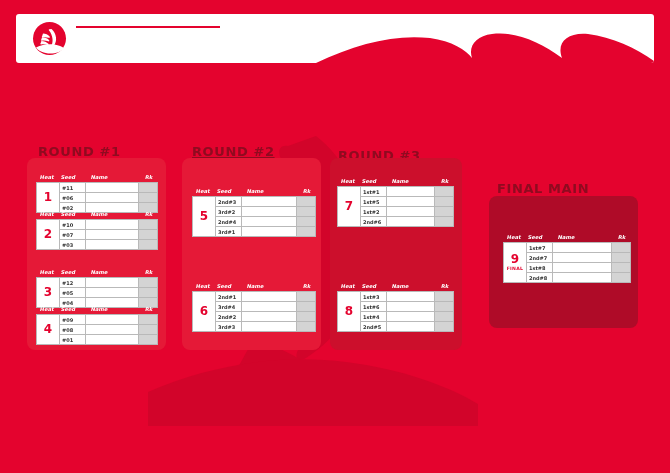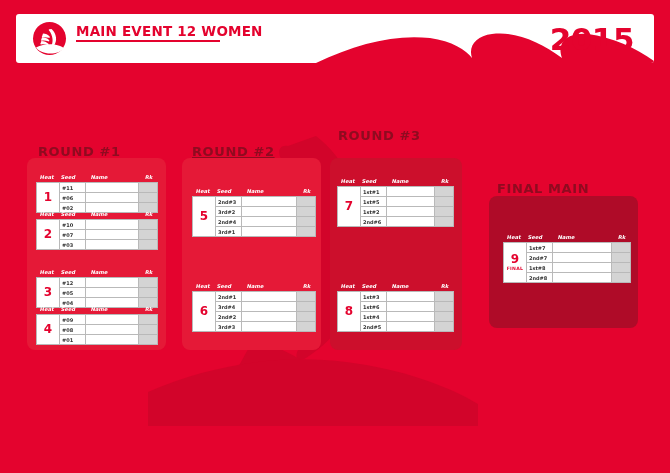--- a/index.html
+++ b/index.html
@@ -171,24 +171,22 @@
         <path d="M9 15.2 C11.8 15.2 14.3 16.1 16 18 C16.7 18.9 16.2 19.7 15.1 19.3
                  C13 18.5 10.9 18.3 8.8 18.7 C8.1 18.8 7.8 18.1 8.3 17.6 Z"></path>
         <path d="M8.4 18.9 C11.2 18.9 13.7 19.9 15.4 21.8 C16.1 22.7 15.5 23.5 14.4 23.1
                  C12.3 22.2 10.2 22 8.1 22.4 C7.4 22.5 7.1 21.8 7.6 21.3 Z"></path>
       </g>
       <path d="M3 25.5 C9 22.6 15.5 21.6 21.5 22.6 C25.8 23.3 29 24.8 31 26.2
                C28 29.5 23 31.5 17.5 31.5 C11 31.5 5.5 29 3 25.5 Z" fill="#ffffff"></path>
     </svg>
   </div>
   <div id="header-titles">
-    <div id="event-title">MAIN EVENT 12 WOMEN</div>
     <div id="title-rule"></div>
   </div>
-  <div id="year-label">2015</div>
 </div>
 
 <div id="rounds-root">
     <div class="round-heading" style="left: 38px; top: 144px;">ROUND #1</div>
     <div class="round-panel" style="left: 27px; top: 158px; width: 139px; height: 192px; background: rgb(229, 25, 55);"></div>
     <div class="heat-block" style="left: 36px; top: 172px; width: 122px;">
       <div class="heat-head">
         <span class="col-heat">Heat</span>
         <span class="col-seed">Seed</span>
         <span class="col-name">Name</span>
@@ -412,21 +410,21 @@
           <div class="heat-row">
             <div class="cell-seed">
               <span>3rd#3</span>
             </div>
             <div class="cell-name"></div>
             <div class="cell-rk"></div>
           </div>
         </div>
       </div>
     </div>
-    <div class="round-heading" style="left: 338px; top: 128px;">ROUND #3</div>
+    <div class="round-heading" style="left: 338px; top: 148px;">ROUND #3</div>
     <div class="round-panel" style="left: 330px; top: 158px; width: 132px; height: 192px; background: rgb(204, 15, 44);"></div>
     <div class="heat-block" style="left: 337px; top: 176px; width: 117px;">
       <div class="heat-head">
         <span class="col-heat">Heat</span>
         <span class="col-seed">Seed</span>
         <span class="col-name">Name</span>
         <span class="col-rk">Rk</span>
       </div>
       <div class="heat-body">
         <div class="heat-number-cell">

